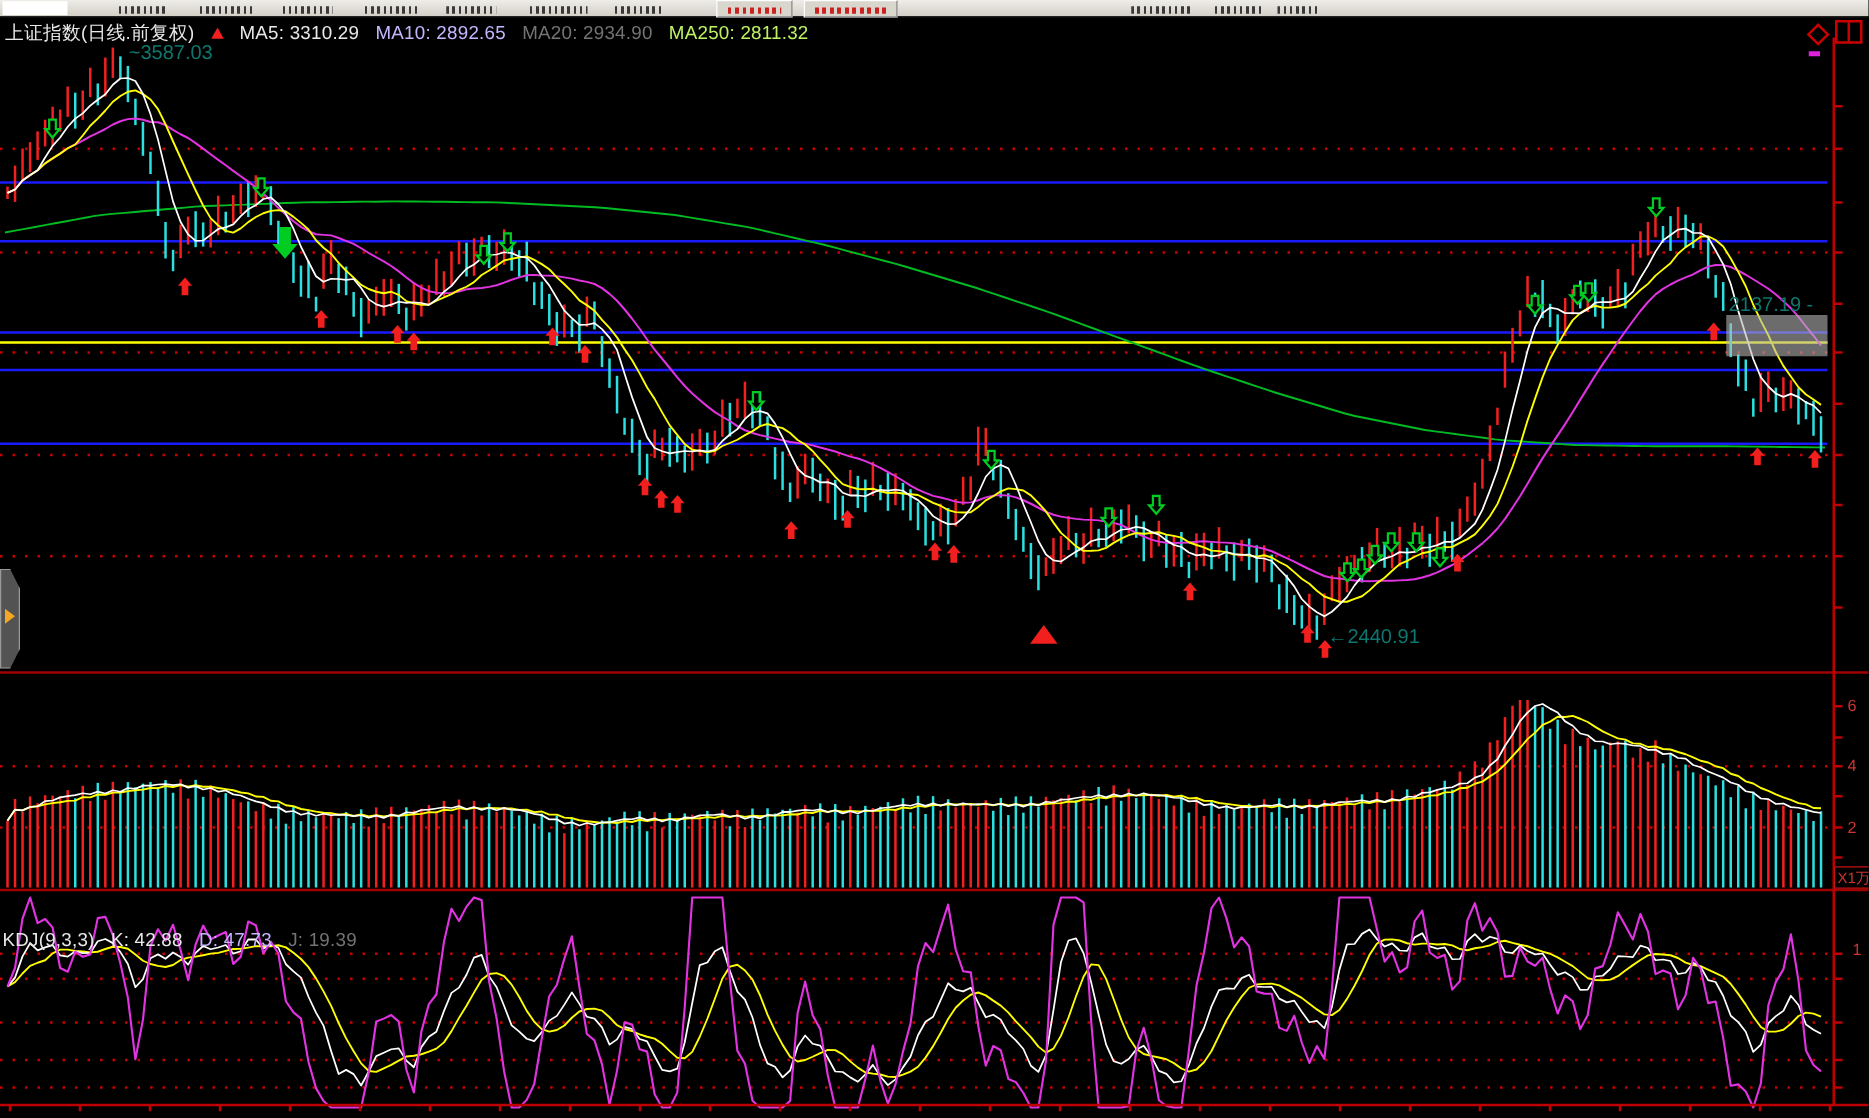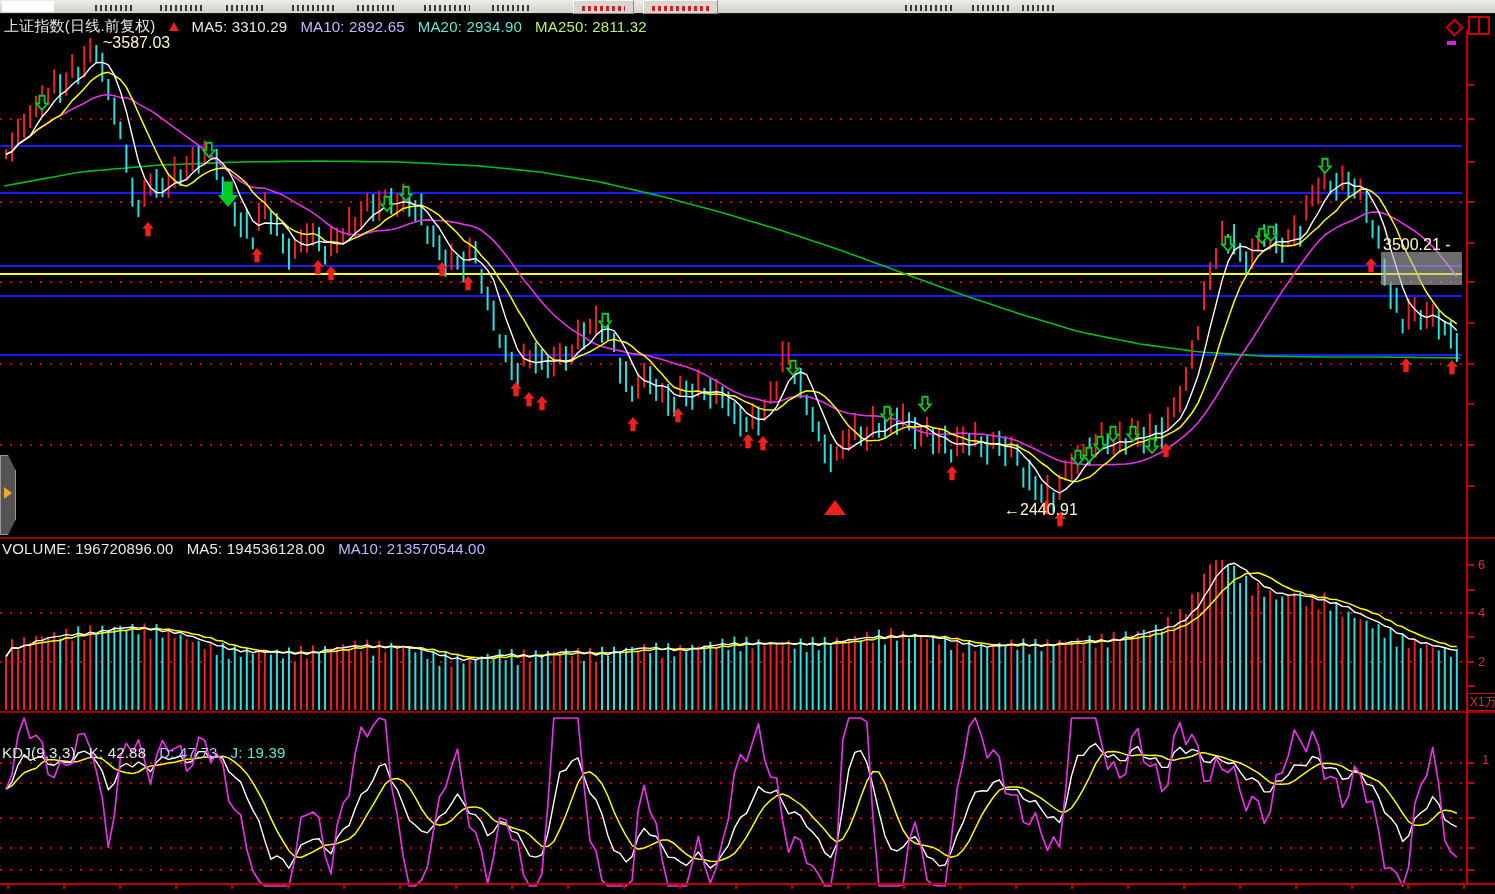--- a/index.html
+++ b/index.html
@@ -11,23 +11,23 @@
   .logo-box{position:absolute;left:2px;top:1px;width:52px;height:11px;background:#fff;}
   .frag{position:absolute;top:5px;height:6px;
         background:repeating-linear-gradient(90deg,#3a3a3a 0 2px,transparent 2px 5px);}
   .mbtn{position:absolute;top:0;height:12px;background:#d9d6ce;
         border-left:1px solid #fff;border-top:1px solid #fff;
         border-right:1px solid #8a8a8a;border-bottom:1px solid #8a8a8a;}
   .redfrag{position:absolute;left:8px;right:8px;top:5px;height:5px;
         background:repeating-linear-gradient(90deg,#cc2222 0 3px,transparent 3px 6px);}
   .lbl{position:absolute;white-space:nowrap;font-size:15px;z-index:4;letter-spacing:0.2px;}
   .hdr{display:flex;align-items:center;gap:13px;}
-  .c-white{color:#e8e8e8}.c-yellow{color:#c4b5fd}.c-magenta{color:#5eead4}
+  .c-white{color:#e8e8e8}.c-yellow{color:#c4b5fd}.c-magenta{color:#737373}
   .c-green{color:#bef264}
-  .ann{position:absolute;color:#fef9c3;font-size:16px;white-space:nowrap;z-index:4;}
+  .ann{position:absolute;color:#0f766e;font-size:16px;white-space:nowrap;z-index:4;}
   .axlbl{position:absolute;color:#cc3333;font-size:13px;z-index:4;}
   .up-arrow-ico{width:0;height:0;border:5px solid transparent;border-bottom:9px solid #f22020;
         display:inline-block;position:relative;top:-3px;}
   .unitbox{position:absolute;left:1467px;top:693px;width:27px;height:16px;border:1px solid #cc1111;
         color:#cc3333;font-size:12px;line-height:16px;text-align:left;padding-left:2px;z-index:4;background:#000;}
   .diamond-ico{position:absolute;left:1448px;top:21px;width:9px;height:9px;border:2px solid #cc0000;
         transform:rotate(45deg);z-index:4;}
   .panes-ico{position:absolute;left:1468px;top:16px;width:18px;height:15px;border:2px solid #cc0000;z-index:4;}
   .panes-ico::after{content:"";position:absolute;left:8px;top:0;bottom:0;width:2px;background:#cc0000;}
   .mag-dash{position:absolute;left:1447px;top:41px;width:9px;height:4px;background:#dd22dd;z-index:4;}
@@ -672,36 +672,31 @@
   <div class="lbl hdr" style="left:4px;top:17px">
     <span class="c-white">上证指数(日线.前复权)</span>
     <span class="up-arrow-ico"></span>
     <span class="c-white">MA5: 3310.29</span>
     <span class="c-yellow">MA10: 2892.65</span>
     <span class="c-magenta">MA20: 2934.90</span>
     <span class="c-green">MA250: 2811.32</span>
   </div>
 
   <div class="ann" style="left:103px;top:34px">~3587.03</div>
-  <div class="ann" style="left:1004px;top:501px">←2440.91</div>
-  <div class="ann" style="left:1383px;top:236px">3500.21 -</div>
+  <div class="ann" style="left:1062px;top:501px">←2440.91</div>
+  <div class="ann" style="left:1383px;top:236px">2137.19 -</div>
 
   <div class="diamond-ico"></div>
   <div class="panes-ico"></div>
   <div class="mag-dash"></div>
 
   <div class="side-tab">
     <div class="tab-tri"></div>
   </div>
 
-  <div class="lbl hdr" style="left:2px;top:540px">
-    <span class="c-white">VOLUME: 196720896.00</span>
-    <span class="c-white">MA5: 194536128.00</span>
-    <span class="c-yellow">MA10: 213570544.00</span>
-  </div>
 
   <div class="lbl hdr" style="left:2px;top:744px">
     <span class="c-white">KDJ(9,3,3)</span>
     <span class="c-white">K: 42.88</span>
     <span class="c-yellow">D: 47.73</span>
     <span class="c-magenta">J: 19.39</span>
   </div>
 
   <div class="axlbl" style="left:1478px;top:557px">6</div>
   <div class="axlbl" style="left:1478px;top:605px">4</div>

